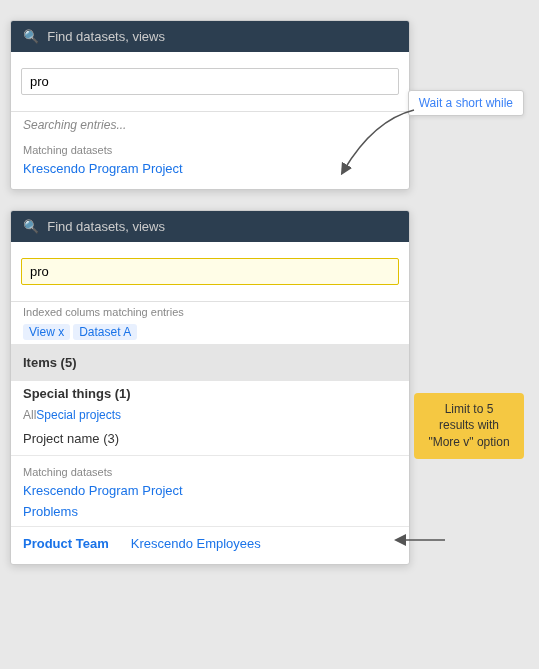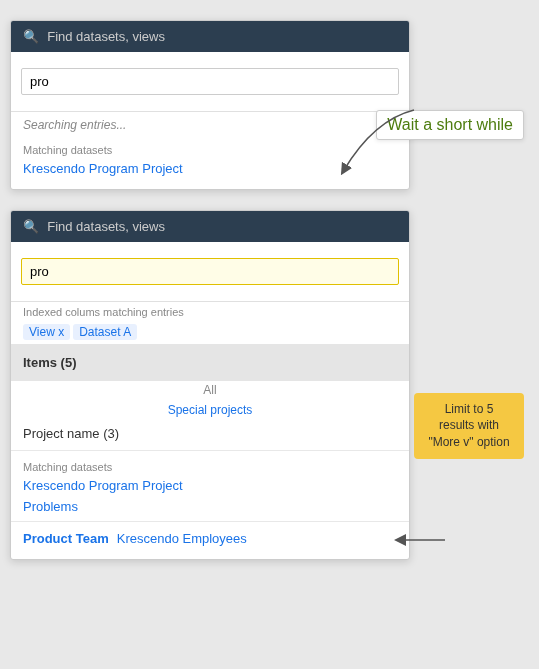--- a/index.html
+++ b/index.html
@@ -122,25 +122,23 @@
       font-weight: 600;
       cursor: pointer;
       display: flex;
       align-items: center;
       gap: 6px;
     }
 
     .special-tags {
       padding: 2px 12px 4px 12px;
       display: flex;
-      gap: 6px;
-      align-items: center;
-      color: #888;
-      font-size: 12px;
-      flex-direction: column;
+      align-items: flex-start;
+      color: #888;
+      font-size: 12px;
     }
 
     .special-tag-link {
       color: #888;
       font-size: 12px;
       cursor: pointer;
     }
 
     .special-tag-link.blue {
       color: #1a73e8;
@@ -163,46 +161,46 @@
       padding: 3px 12px;
       color: #1a73e8;
       font-size: 13px;
       font-weight: 500;
       cursor: pointer;
     }
 
     .views-row {
       padding: 5px 12px;
       display: flex;
-      gap: 8px;
+      gap: 22px;
       align-items: center;
     }
 
     .view-name-bold {
       font-weight: 600;
       color: #1a73e8;
       cursor: pointer;
     }
 
     .view-name-normal {
       color: #1a73e8;
       cursor: pointer;
     }
 
     
     .callout-wait {
       position: absolute;
-      top: 110px;
+      top: 90px;
       right: 15px;
       background: #fff;
       border: 1px solid #ccc;
       border-radius: 3px;
       padding: 5px 10px;
-      font-size: 16px;
-      color: #4d7c0f;
+      font-size: 12px;
+      color: #3b82f6;
       box-shadow: 0 1px 4px rgba(0,0,0,0.1);
       white-space: nowrap;
     }
 
     .callout-limit {
       position: absolute;
       bottom: 210px;
       right: 15px;
       background: #f5c842;
       border-radius: 4px;
@@ -256,20 +254,23 @@
     <input class="search-input yellow-bg" type="text" value="pro" style="">
   </div>
   <div class="indexed-row">Indexed colums matching entries</div>
   <div class="indexed-tags">
     <span class="tag">View x</span>
     <span class="tag">Dataset A</span>
   </div>
 
   <div class="items-row">Items (5)</div>
 
+  <div class="special-row">
+    <span>Special things (1)</span>
+  </div>
   <div class="special-tags">
     <span class="special-tag-link">All</span>
     <span class="special-tag-link blue">Special projects</span>
   </div>
 
   <div class="project-name-row">Project name (3)</div>
 
   <hr class="section-divider">
 
   <div class="section-label">Matching datasets</div>

